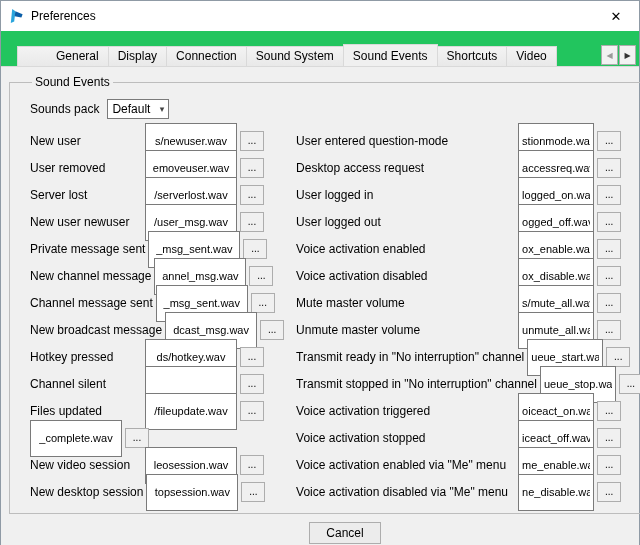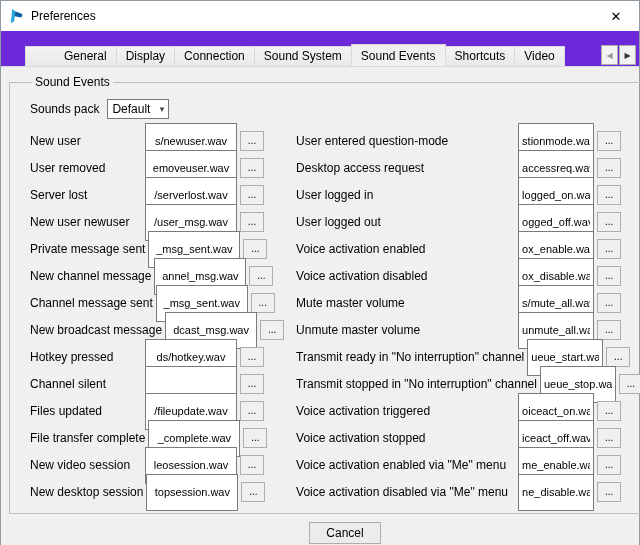--- a/index.html
+++ b/index.html
@@ -1,31 +1,31 @@
 <!DOCTYPE html>
 <html><head>
 <meta charset="utf-8">
 <style>
   html,body{margin:0;padding:0;width:640px;height:545px;overflow:hidden;
     font-family:"Liberation Sans",sans-serif;}
   .window{width:640px;height:545px;box-sizing:border-box;border:1px solid #8f9aa5;
-    background:#6d28d9;display:flex;flex-direction:column;}
+    background:#22c55e;display:flex;flex-direction:column;}
   
   .titlebar{height:30px;background:#ffffff;display:flex;align-items:center;flex:0 0 30px;}
   .app-icon{width:16px;height:16px;margin:0 6px 0 8px;display:inline-flex;}
   .title-text{font-size:12px;color:#000;}
   .close-btn{margin-left:auto;width:46px;height:30px;display:flex;align-items:center;
     justify-content:center;font-size:13px;color:#000;cursor:default;}
   
   .tabbar{display:flex;align-items:flex-end;padding-left:8px;margin-top:13px;
     position:relative;z-index:2;height:22px;flex:0 0 22px;}
   .tab{border:1px solid #d9d9d9;border-bottom:none;background:linear-gradient(#f3f3f3,#e9e9e9);
     height:19px;line-height:19px;padding:0 9px;font-size:12px;margin-left:-1px;
     white-space:nowrap;cursor:default;}
-  .tab:first-child{margin-left:16px;padding-left:38px;}
+  .tab:first-child{margin-left:8px;padding-left:38px;}
   .tab.active{background:#f0f0f0;height:22px;line-height:22px;margin-bottom:-1px;
     position:relative;z-index:3;}
   .tab-scrollers{position:absolute;right:3px;bottom:1px;display:flex;z-index:4;}
   .tab-scroll-btn{width:17px;height:20px;border:1px solid #adadad;background:#f2f2f2;
     display:flex;align-items:center;justify-content:center;font-size:8px;color:#333;
     margin-left:1px;padding:0;}
   .tab-scroll-btn.dim{color:#9a9a9a;}
   
   .pane{border-top:1px solid #d9d9d9;background:#f0f0f0;flex:1;display:flex;
     flex-direction:column;position:relative;z-index:1;}
@@ -158,21 +158,20 @@
               <span class="row-label">Channel silent</span>
               <input type="text" class="row-input" value="" style="">
               <button class="browse-btn">...</button>
             </div>
             <div class="row">
               <span class="row-label">Files updated</span>
               <input type="text" class="row-input" value="/fileupdate.wav" style="">
               <button class="browse-btn">...</button>
             </div>
             <div class="row">
-              <span class="row-label">File transfer complete</span>
               <input type="text" class="row-input" value="_complete.wav" style="">
               <button class="browse-btn">...</button>
             </div>
             <div class="row">
               <span class="row-label">New video session</span>
               <input type="text" class="row-input" value="leosession.wav" style="">
               <button class="browse-btn">...</button>
             </div>
             <div class="row">
               <span class="row-label">New desktop session</span>

